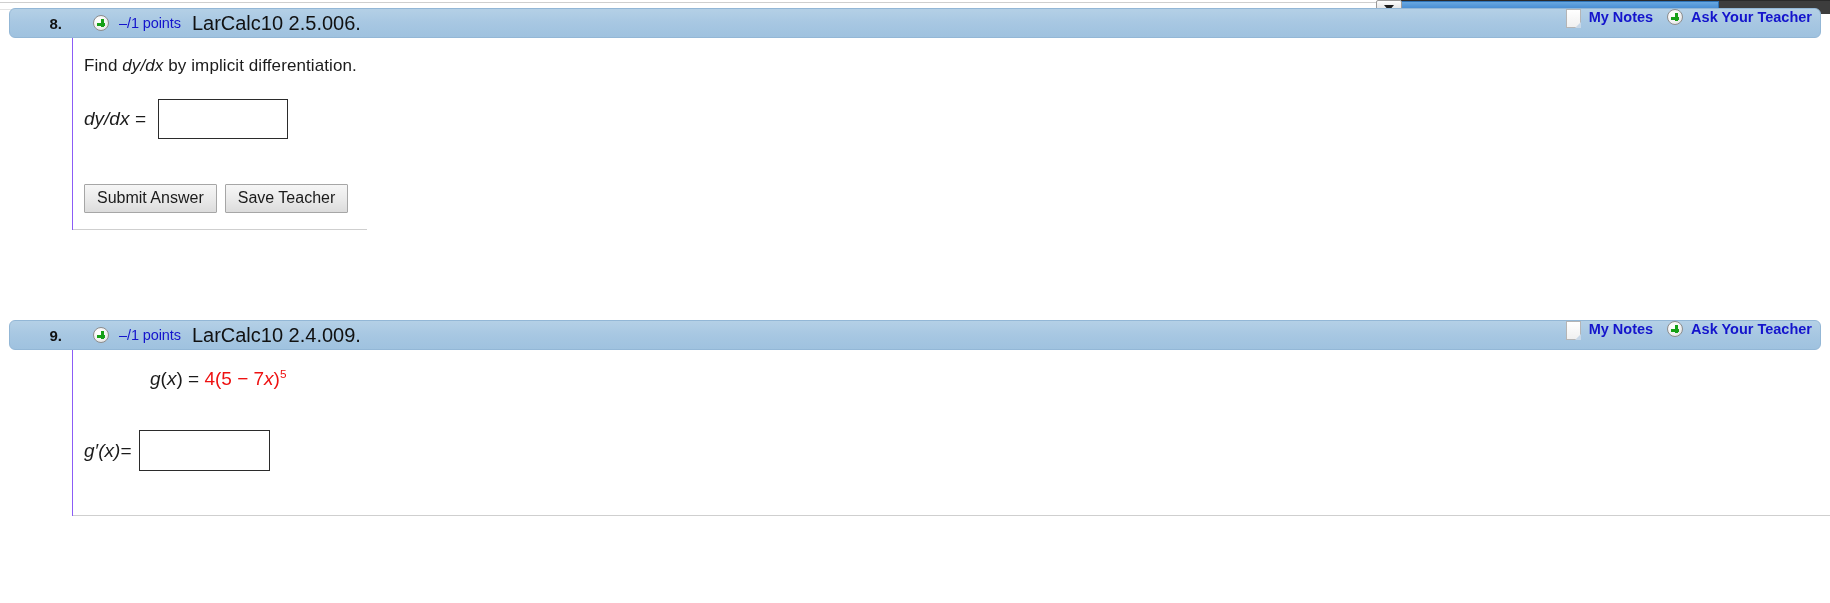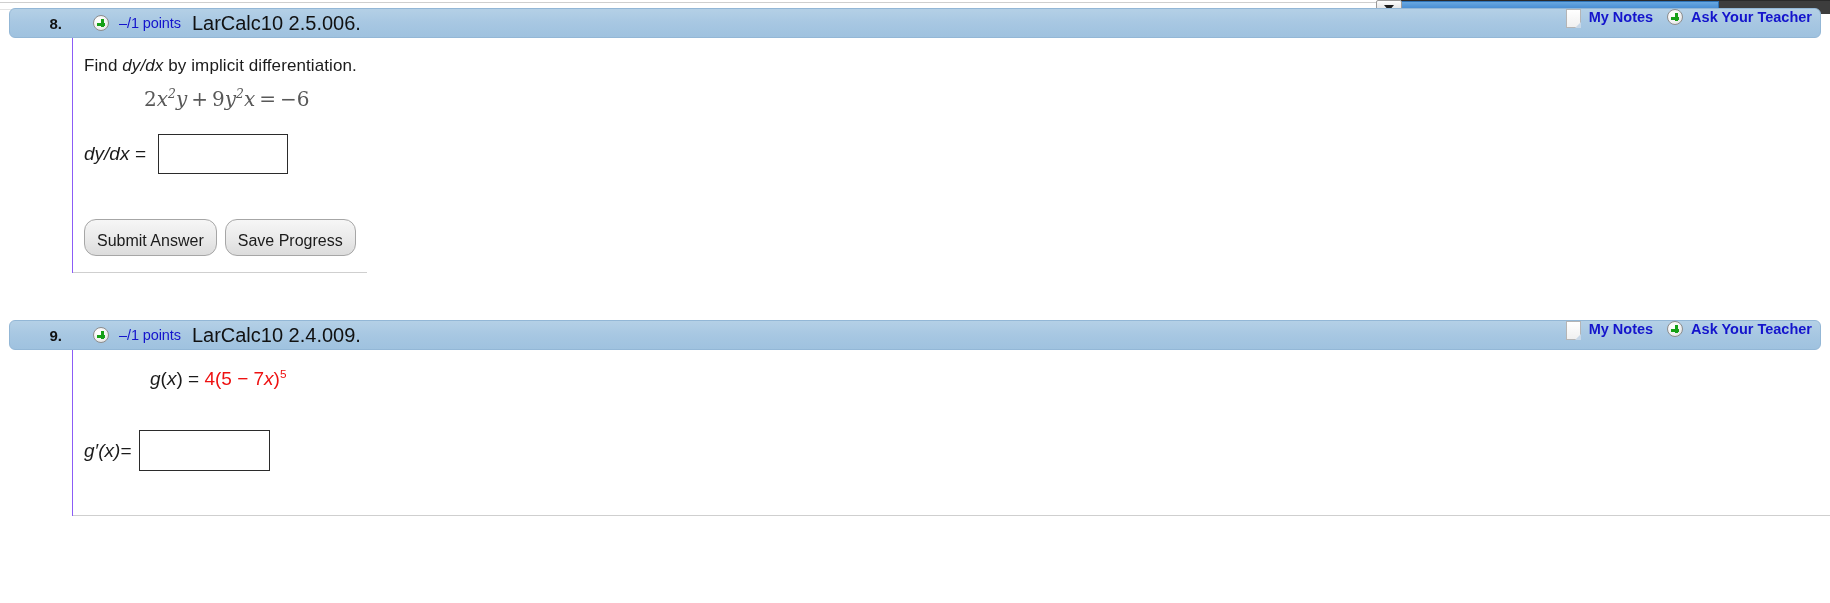--- a/index.html
+++ b/index.html
@@ -170,24 +170,24 @@
   }
   #q9 .answer-input { width: 131px; height: 41px; }
 
   .btn-row {
     display: flex; gap: 8px;
     padding: 45px 0 0 11px;
   }
   .btn {
     font-family: "Liberation Sans", sans-serif;
     font-size: 16px; color: #1b1b1b;
-    padding: 12px 12px 5px 12px;
+    padding: 4px 12px 5px 12px;
     background: linear-gradient(to bottom, #f6f6f6 0%, #eaeaea 52%, #dcdcdc 100%);
     border: 1px solid #a6a6a6;
-    border-radius: 12px;
+    border-radius: 1px;
     cursor: pointer;
   }
   #q8 .qbody { padding-bottom: 0; }
   #q8 .tail { width: 294px; border-bottom: 1px solid #cfcfcf; height: 17px; }
   #q9 .tail { width: 1758px; border-bottom: 1px solid #cfcfcf; height: 45px; }
 </style>
 </head>
 <body>
 
 <div class="page">
@@ -217,32 +217,29 @@
         <div class="plus-circle small"></div>
         <span class="hdr-link">Ask Your Teacher</span>
       </div>
     </div>
 
     <div class="qbody">
       <div class="prompt">
         <span>Find </span><em>dy/dx</em><span> by implicit differentiation.</span>
       </div>
 
-      <div class="eq-latex">
-        <span>2</span><i>x</i><sup>2</sup><i>y</i><span class="op">+</span><span>9</span><i>y</i><sup>2</sup><i>x</i><span class="op">=</span><span>−6</span>
-      </div>
 
       <div class="answer-row">
         <span class="answer-label"><span>dy/dx</span><span> = </span></span>
         <input class="answer-input" type="text" placeholder="" style="">
       </div>
 
       <div class="btn-row">
         <button class="btn">Submit Answer</button>
-        <button class="btn">Save Progress</button>
+        <button class="btn">Save Teacher</button>
       </div>
 
       <div class="tail"></div>
     </div>
   </div>
 
   <div class="question" id="q9">
 
     <div class="qheader">
       <div class="qnum">9.</div>

